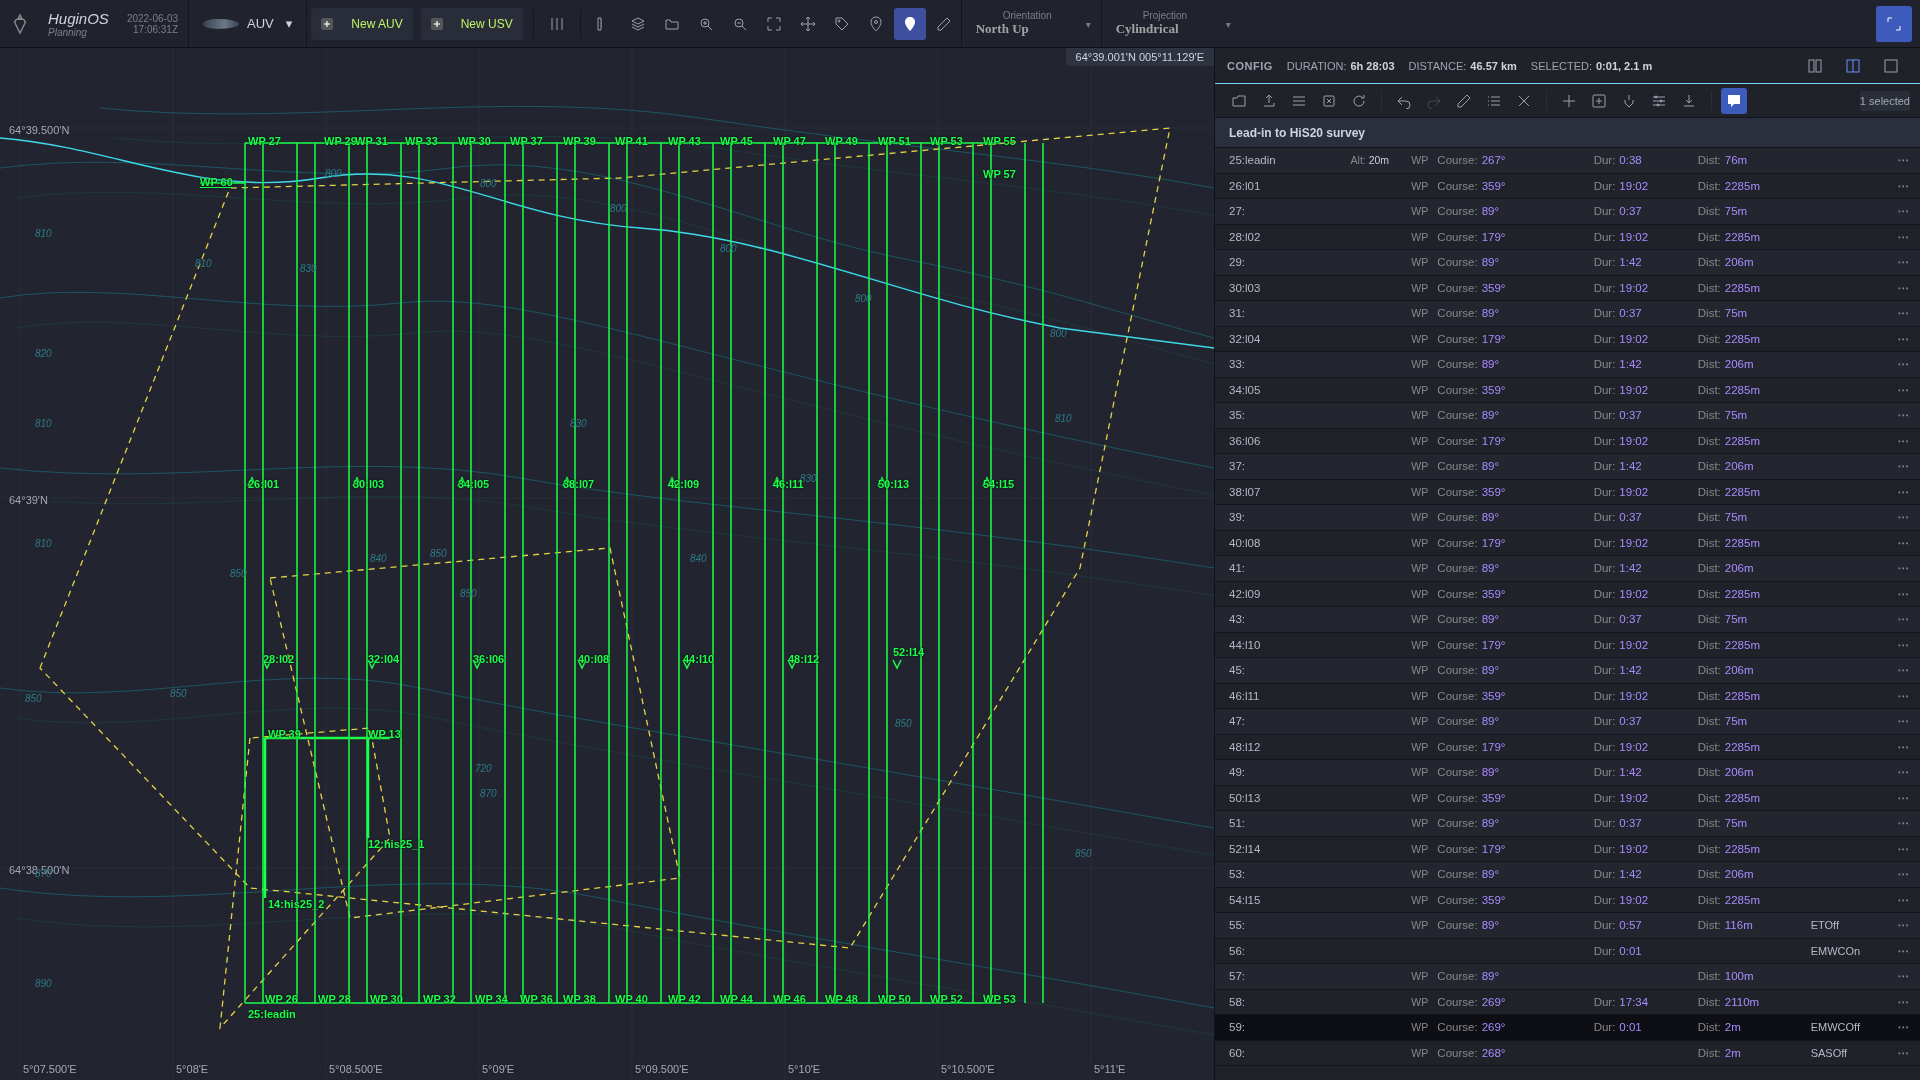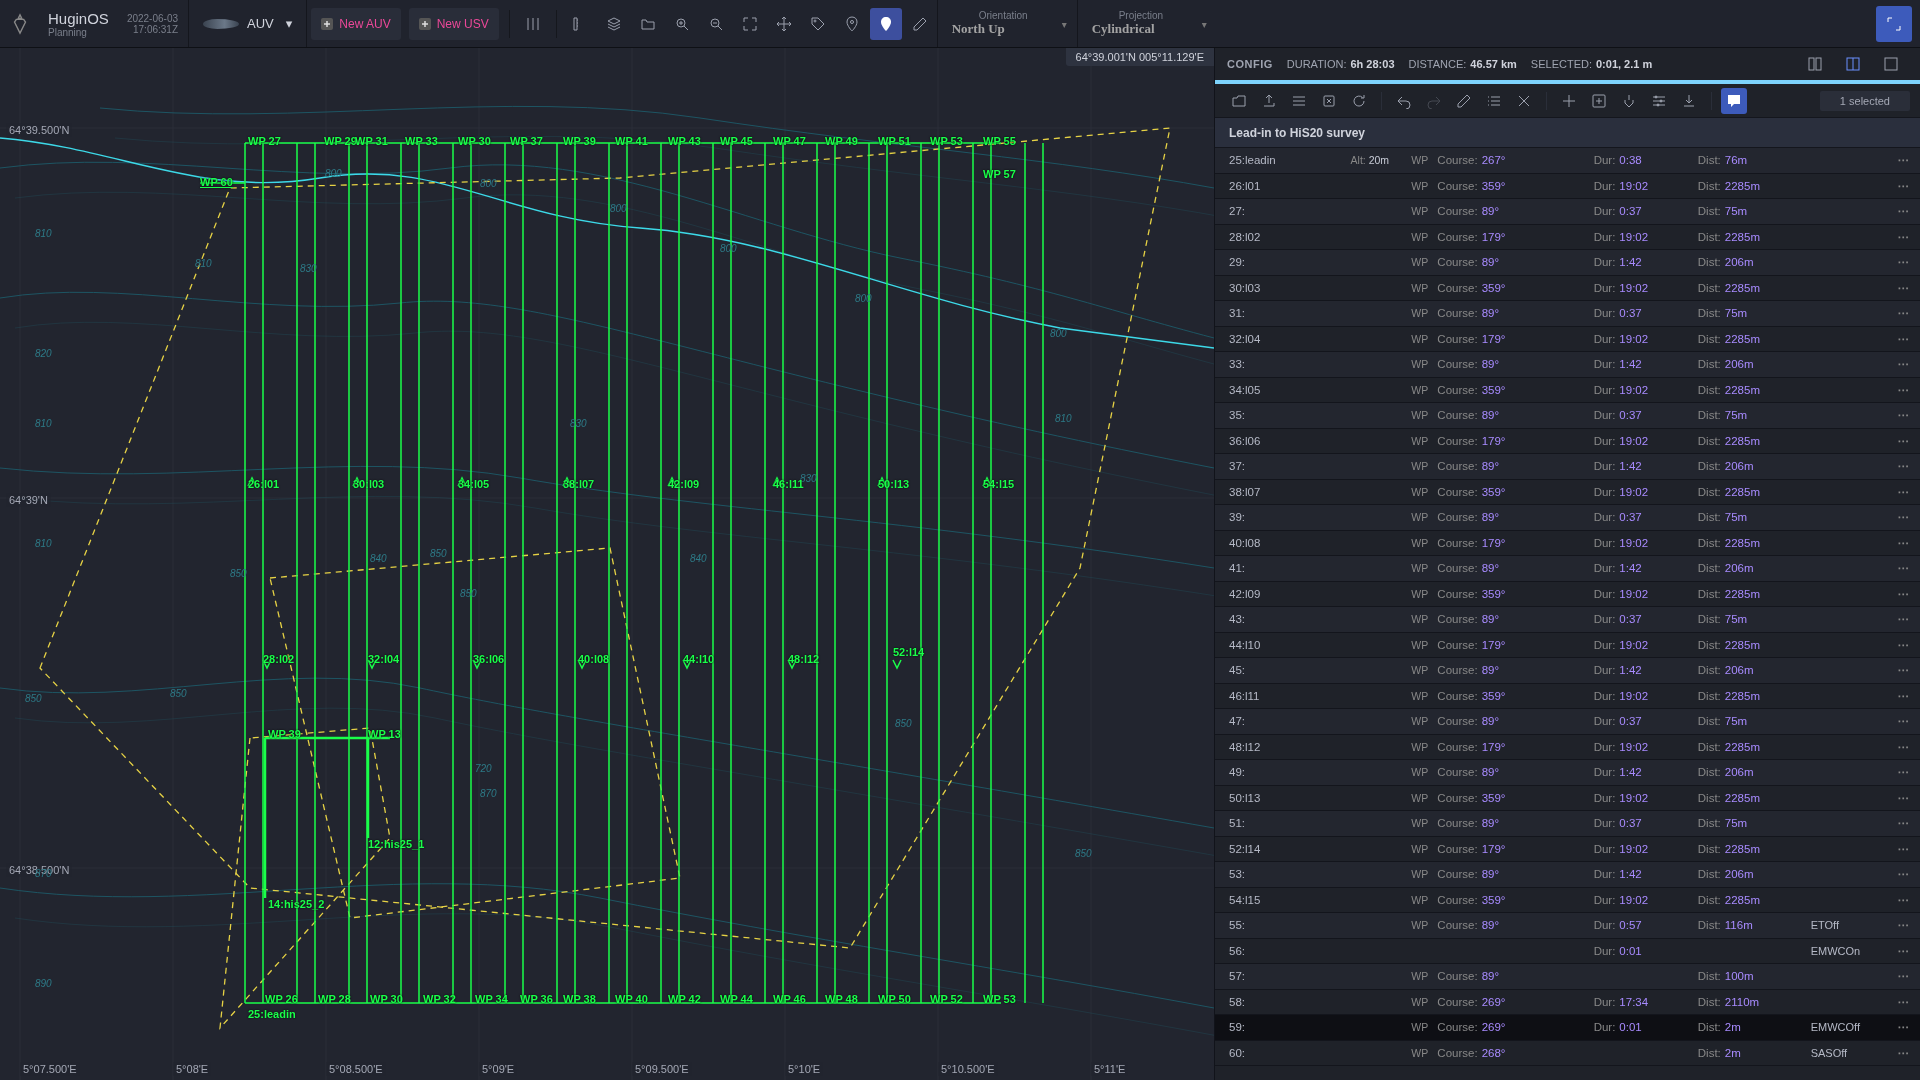--- a/index.html
+++ b/index.html
@@ -1,50 +1,50 @@
 <!DOCTYPE html>
 <html><head>
 <meta charset="utf-8">
 <style>
 * { margin:0; padding:0; box-sizing:border-box; }
 body { font-family: -apple-system, "Segoe UI", Arial, sans-serif; font-size:11px; color:#aab; background:#1a1d26; width:1920px; height:1080px; overflow:hidden; }
 .topbar { height:48px; background:#20232d; border-bottom:1px solid #0e1015; display:flex; align-items:center; }
 .logo { width:40px; height:48px; display:flex; align-items:center; justify-content:center; color:#888; }
 .logo svg { width:22px; height:22px; }
-.brand { display:flex; flex-direction:column; justify-content:center; padding:0 8px; }
+.brand { display:flex; flex-direction:column; justify-content:center; padding:0 8px;font-style:italic; }
 .brand-title { font-size:15px; color:#d0d3dc; }
 .brand-sub { font-size:10px; color:#7a7f8b; }
 .datetime { display:flex; flex-direction:column; justify-content:center; padding:0 10px; font-size:10px; color:#7a7f8b; text-align:right;}
 .vehicle-sel { display:flex; align-items:center; gap:8px; padding:0 14px; border-left:1px solid #14161d; border-right:1px solid #14161d; height:100%; }
 .auv-icon { width:36px; height:10px; background:linear-gradient(90deg,#3a4350,#6b7888 60%,#3a4350); border-radius:40% 60% 60% 40%/50%; }
 .vehicle-sel span { font-size:13px; color:#d0d3dc; }
 .chev { font-size:10px; color:#777; margin-left:4px; }
-.tb-btn { display:flex; align-items:center; gap:6px; height:32px; margin:0 4px; padding:0 10px; background:#292d39; border-radius:3px; color:#ec4899; font-size:12px; cursor:pointer; }
+.tb-btn { display:flex; align-items:center; gap:18px; height:32px; margin:0 4px; padding:0 10px; background:#292d39; border-radius:3px; color:#bef264; font-size:12px; cursor:pointer; }
 .sep { width:1px; height:28px; background:#15171d; margin:0 6px; }
 .ico-btn { width:32px; height:32px; display:flex; align-items:center; justify-content:center; color:#9ba0ad; cursor:pointer; border-radius:3px; margin:0 1px;}
 .ico-btn.active { background:#3d4f9e; color:#fff; }
 .ico-btn svg { width:16px; height:16px; }
 .dropdown { display:flex; flex-direction:column; justify-content:center; padding:0 14px; border-left:1px solid #14161d; height:100%; min-width:140px; position:relative;}
 .dd-label { font-size:10px; color:#7a7f8b;padding-left:27px; }
 .dd-value { font-size:13px; color:#a3a3a3; font-weight:600;font-family:Liberation Serif, serif; }
 .dropdown .chev{position:absolute; right:10px; top:50%; transform:translateY(-50%);}
 .fs-btn { width:36px; height:36px; margin-left:auto; margin-right:8px; background:#3d5bbb; border-radius:3px; display:flex; align-items:center; justify-content:center; color:#fff; cursor:pointer;}
 .main { display:flex; height:1032px; }
 .map { flex:1; position:relative; background:#22252f; overflow:hidden; }
 .coord-badge { position:absolute; top:0; right:0; background:#2e3340; padding:3px 10px; font-size:11px; color:#d0d3dc; border-bottom-left-radius:3px; z-index:5;}
 .panel { width:706px; background:#1f2229; border-left:1px solid #11131a; display:flex; flex-direction:column; }
-.panel-hdr { height:36px; display:flex; align-items:center; gap:14px; padding:0 12px; border-bottom:4px solid #7dd3fc; font-size:11px; color:#9fa4b0;}
+.panel-hdr { height:36px; display:flex; align-items:center; gap:14px; padding:0 12px; border-bottom:1px solid #7dd3fc; font-size:11px; color:#9fa4b0;}
 .panel-hdr .title { font-weight:700; letter-spacing:0.5px; font-size:11px;}
 .panel-hdr .kv b{ color:#d0d3dc; font-weight:600; margin-left:4px;}
 .panel-hdr .layout-icons{ margin-left:auto; display:flex; gap:4px;}
 .panel-tools { height:34px; display:flex; align-items:center; padding:0 10px; gap:2px; border-bottom:1px solid #14161d;}
 .panel-tools .grp-sep{ width:1px; height:18px; background:#2a2e39; margin:0 6px;}
 .panel-tools .ico-btn{ width:26px; height:26px; }
 .panel-tools .ico-btn.hl{ background:#3d5bbb; color:#fff;}
-.sel-count{ margin-left:auto; font-size:11px; color:#a4a8b5; padding:4px 20px; background:#2a2e39; border-radius:2px;}
+.sel-count{ margin-left:auto; font-size:11px; color:#a4a8b5; padding:4px 0; background:#2a2e39; border-radius:2px;}
 .section-hdr { height:30px; background:#2a2f3d; display:flex; align-items:center; padding:0 14px; font-size:12px; color:#d0d3dc; font-weight:600; border-bottom:1px solid #14161d;}
 .wp-list { flex:1; overflow:auto; }
 .wp-row { height:25.5px; display:flex; align-items:center; padding:0 10px 0 14px; border-bottom:1px solid #13151c; font-size:11.5px; color:#b5b9c6;}
 .wp-row:nth-child(odd){ background:#23262f;}
 .wp-row:nth-child(even){ background:#1f2229;}
 .wp-row.selected{ background:#0e0f14 !important; }
 .c-id{ width:140px; white-space:nowrap; overflow:hidden;}
 .c-alt{ width:70px; color:#888; font-size:10.5px;}
 .c-alt b{ color:#c7cbd6; font-weight:normal;}
 .c-wp{ width:30px; color:#888; font-size:10.5px;}

